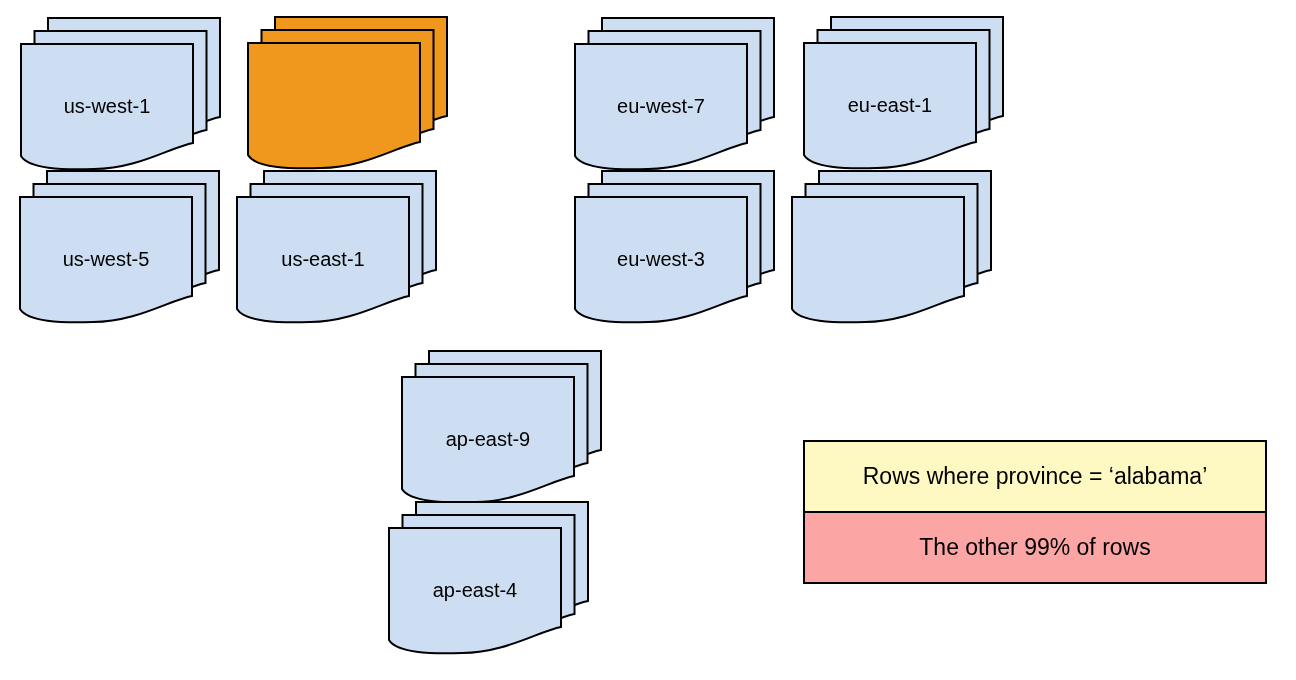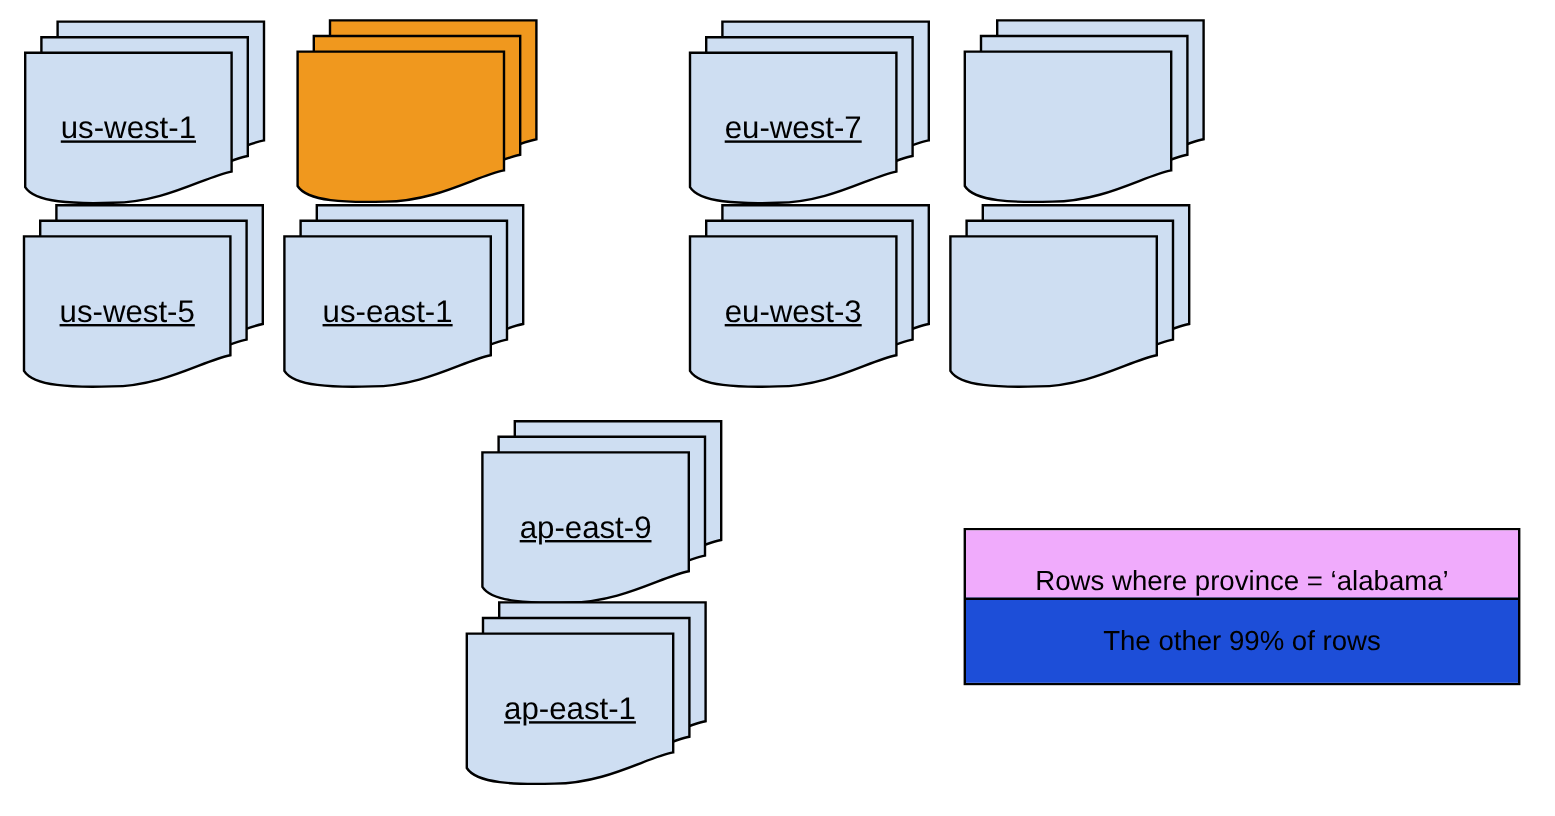--- a/index.html
+++ b/index.html
@@ -35,24 +35,23 @@
   }
   .stack .label {
     position: absolute;
     left: 0;
     top: 26px;
     width: 176px;
     height: 128px;
     display: flex;
     align-items: center;
     justify-content: center;
-    font-size: 26px;
+    font-size: 20px;
     color: var(--text, #000000);
     white-space: nowrap;
-    text-decoration: underline;
   }
   .legend {
     position: absolute;
     border: 2px solid var(--stroke, #000000);
   }
   .legend-row {
     display: flex;
     align-items: center;
     justify-content: center;
     font-size: 23px;
@@ -98,20 +97,21 @@
     </svg>
     <div class="label">eu-west-7</div>
   </div>
 
   <div class="stack" style="left: 802px; top: 15px;">
     <svg width="203" height="156" viewBox="0 0 203 156">
       <use href="#docshape" transform="translate(27,0)"></use>
       <use href="#docshape" transform="translate(13.5,13)"></use>
       <use href="#docshape" transform="translate(0,26)"></use>
     </svg>
+    <div class="label">eu-east-1</div>
   </div>
 
   <div class="stack" style="left: 18px; top: 169px;">
     <svg width="203" height="156" viewBox="0 0 203 156">
       <use href="#docshape" transform="translate(27,0)"></use>
       <use href="#docshape" transform="translate(13.5,13)"></use>
       <use href="#docshape" transform="translate(0,26)"></use>
     </svg>
     <div class="label">us-west-5</div>
   </div>
@@ -150,25 +150,25 @@
     </svg>
     <div class="label">ap-east-9</div>
   </div>
 
   <div class="stack" style="left: 387px; top: 500px;">
     <svg width="203" height="156" viewBox="0 0 203 156">
       <use href="#docshape" transform="translate(27,0)"></use>
       <use href="#docshape" transform="translate(13.5,13)"></use>
       <use href="#docshape" transform="translate(0,26)"></use>
     </svg>
-    <div class="label">ap-east-1</div>
+    <div class="label">ap-east-4</div>
   </div>
 
   <div class="legend" style="left: 803px; top: 440px; width: 460px;">
-    <div class="legend-row" style="background: #f0abfc; height: 56px; align-items: flex-end;">
+    <div class="legend-row" style="background: #fef9c3; height: 69px;">
       <span>Rows where province = ‘alabama’</span>
     </div>
-    <div class="legend-row" style="background: #1d4ed8; height: 69px;">
+    <div class="legend-row" style="background: #fca5a5; height: 69px;">
       <span>The other 99% of rows</span>
     </div>
   </div>
 
 </div>
 
 </body></html>

